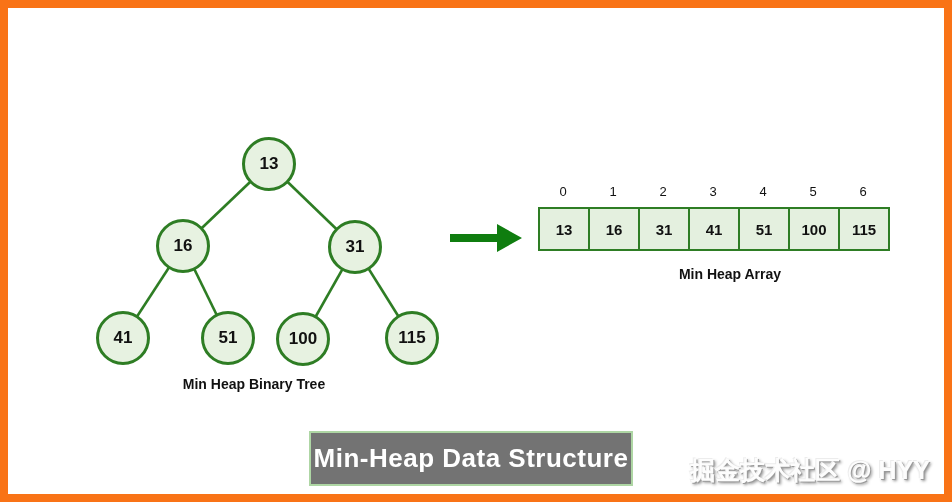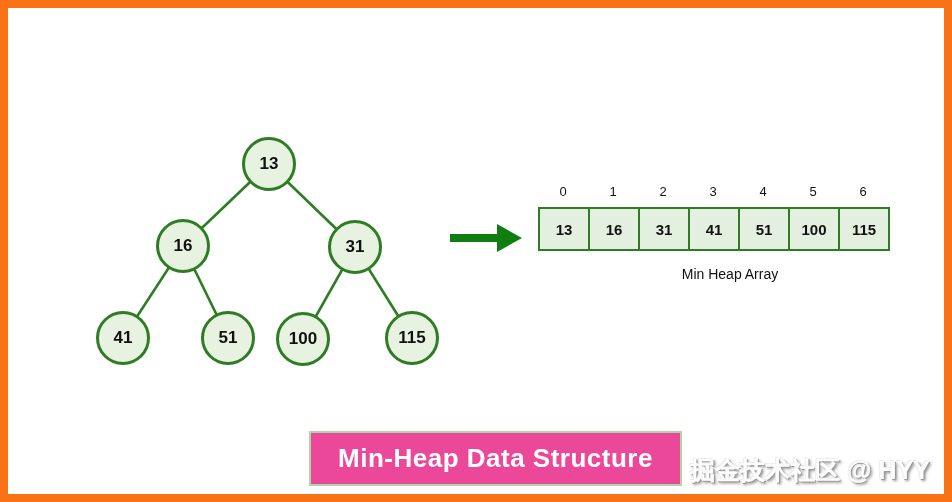--- a/index.html
+++ b/index.html
@@ -84,30 +84,30 @@
     font-weight: bold;
     font-size: 15px;
   }
   .cell + .cell { margin-left: -2px; }
 
   .array-caption {
     position: absolute;
     left: 602px; top: 258px;
     width: 240px;
     text-align: center;
-    font-weight: normal;
+    font-weight: bold;
     font-size: 14px;
   }
 
   
   .banner {
     position: absolute;
     left: 301px; top: 423px;
-    width: 373px; height: 55px;
-    background: #ec4899;
+    width: 324px; height: 55px;
+    background: #737373;
     border: 2px solid #aed6a4;
     display: flex;
     align-items: center;
     justify-content: center;
   }
   .banner-text {
     color: #ffffff;
     font-weight: bold;
     font-size: 26px;
     letter-spacing: 0.5px;
@@ -143,20 +143,21 @@
   </svg>
 
   <div class="node pos-root">13</div>
   <div class="node pos-l">16</div>
   <div class="node pos-r">31</div>
   <div class="node pos-ll">41</div>
   <div class="node pos-lr">51</div>
   <div class="node pos-rl">100</div>
   <div class="node pos-rr">115</div>
 
+  <div class="tree-caption">Min Heap Binary Tree</div>
 
   <div class="array-indexes">
     <span>0</span>
     <span>1</span>
     <span>2</span>
     <span>3</span>
     <span>4</span>
     <span>5</span>
     <span>6</span>
   </div>

